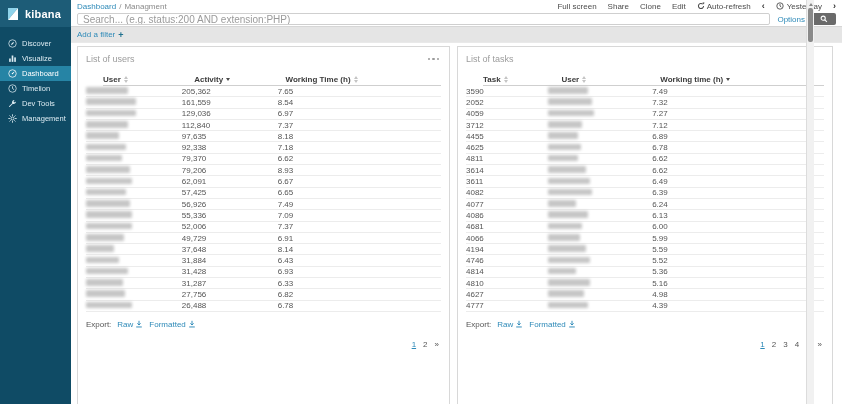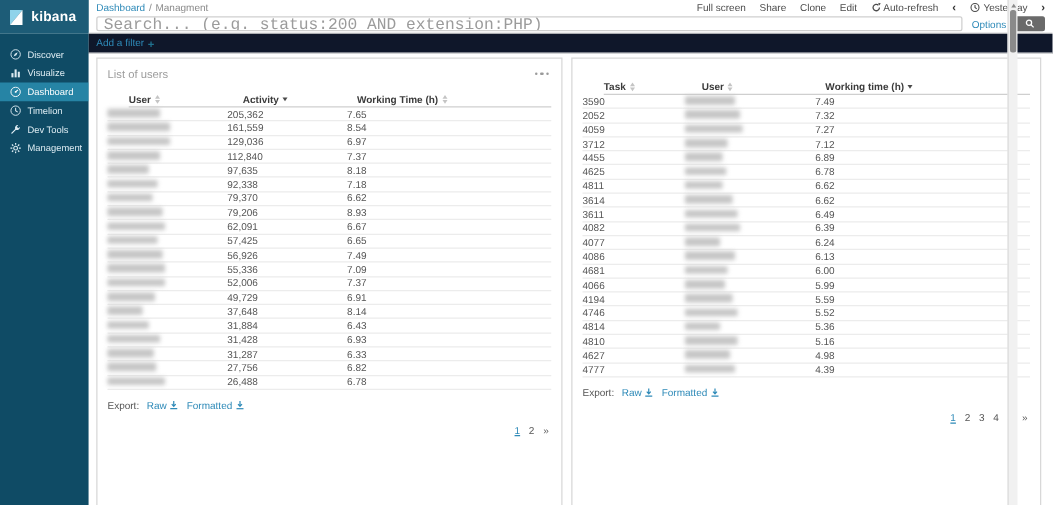--- a/index.html
+++ b/index.html
@@ -16,37 +16,37 @@
   .breadcrumb { font-size:8px; color:#8a8a8a; display:flex; gap:3px; align-items:center; }
   .breadcrumb .bc-link { color:#2e8ab8; cursor:pointer; }
   .top-nav { display:flex; align-items:center; gap:11px; font-size:8px; color:#4c4c4c; }
   .top-nav .nav-link { cursor:pointer; display:flex; align-items:center; gap:2px; }
   .chev { font-weight:bold; font-size:9px; color:#333; cursor:pointer; line-height:1; }
   .time-picker { display:flex; align-items:center; gap:3px; cursor:pointer; }
   .top-row2 { position:absolute; left:71px; top:12px; width:771px; height:15px;
     display:flex; align-items:center; gap:7px; padding:0 6px 0 6px;
     border-bottom:1px solid #d6d6d6; }
   .search-input { flex:1; height:12px; border:1px solid #cfcfcf; border-radius:2px;
-    font-size:13px; padding:0 5px; color:#444; font-family:Liberation Mono, monospace; }
+    font-size:10px; padding:0 5px; color:#444; font-family:Liberation Sans, sans-serif; }
   .search-input::placeholder { color:#9b9b9b; }
   .options-link { font-size:8px; color:#2e8ab8; cursor:pointer; }
   .search-btn { width:24px; height:12px; background:#6a6a6a; border:none; border-radius:2px;
     display:flex; align-items:center; justify-content:center; cursor:pointer; }
 
   
   .sidebar { position:absolute; left:0; top:27px; width:71px; height:377px;
     background:#0f4b65; padding-top:9px; }
   .side-item { height:15px; display:flex; align-items:center; gap:5px; padding-left:8px;
     color:#dcebf2; font-size:7.5px; cursor:pointer; }
   .side-item.active { background:#2684a5; color:#fff; }
   .side-item svg { flex:0 0 auto; }
 
   
   .filter-bar { position:absolute; left:71px; top:27px; width:771px; height:16px;
-    background:#0f172a; display:flex; align-items:center; padding-left:6px; gap:3px;
+    background:#e5e5e5; display:flex; align-items:center; padding-left:6px; gap:3px;
     border-bottom:1px solid #e9e9e9; }
   .add-filter { font-size:8px; color:#2e8ab8; cursor:pointer; }
   .plus { font-size:9px; font-weight:bold; color:#20718f; cursor:pointer; }
 
   .content { position:absolute; left:71px; top:43px; width:771px; height:361px; background:#fff; }
   .panel { position:absolute; top:3px; bottom:-10px; background:#fff;
     border:1px solid #d8d8d8; padding:7px 8px; }
   .panel-users { left:6px;  width:373px; }
   .panel-tasks { left:386px; width:376px; }
   .panel-head { display:flex; justify-content:space-between; align-items:center; }
@@ -372,20 +372,23 @@
 
           <span class="page-item active">1</span>
 
           <span class="page-item">2</span>
 
           <span class="page-item">»</span>
         </div>
     </section>
 
     <section class="panel panel-tasks">
+      <div class="panel-head">
+        <span class="panel-title">List of tasks</span>
+      </div>
       <div class="tbl">
         <div class="tbl-row tbl-header">
           <span class="th">
             <span>Task</span>
             <span class="sort-icon">
                 <i class="up"></i>
                 <i class="dn"></i>
               </span>
           </span>
           <span class="th">

